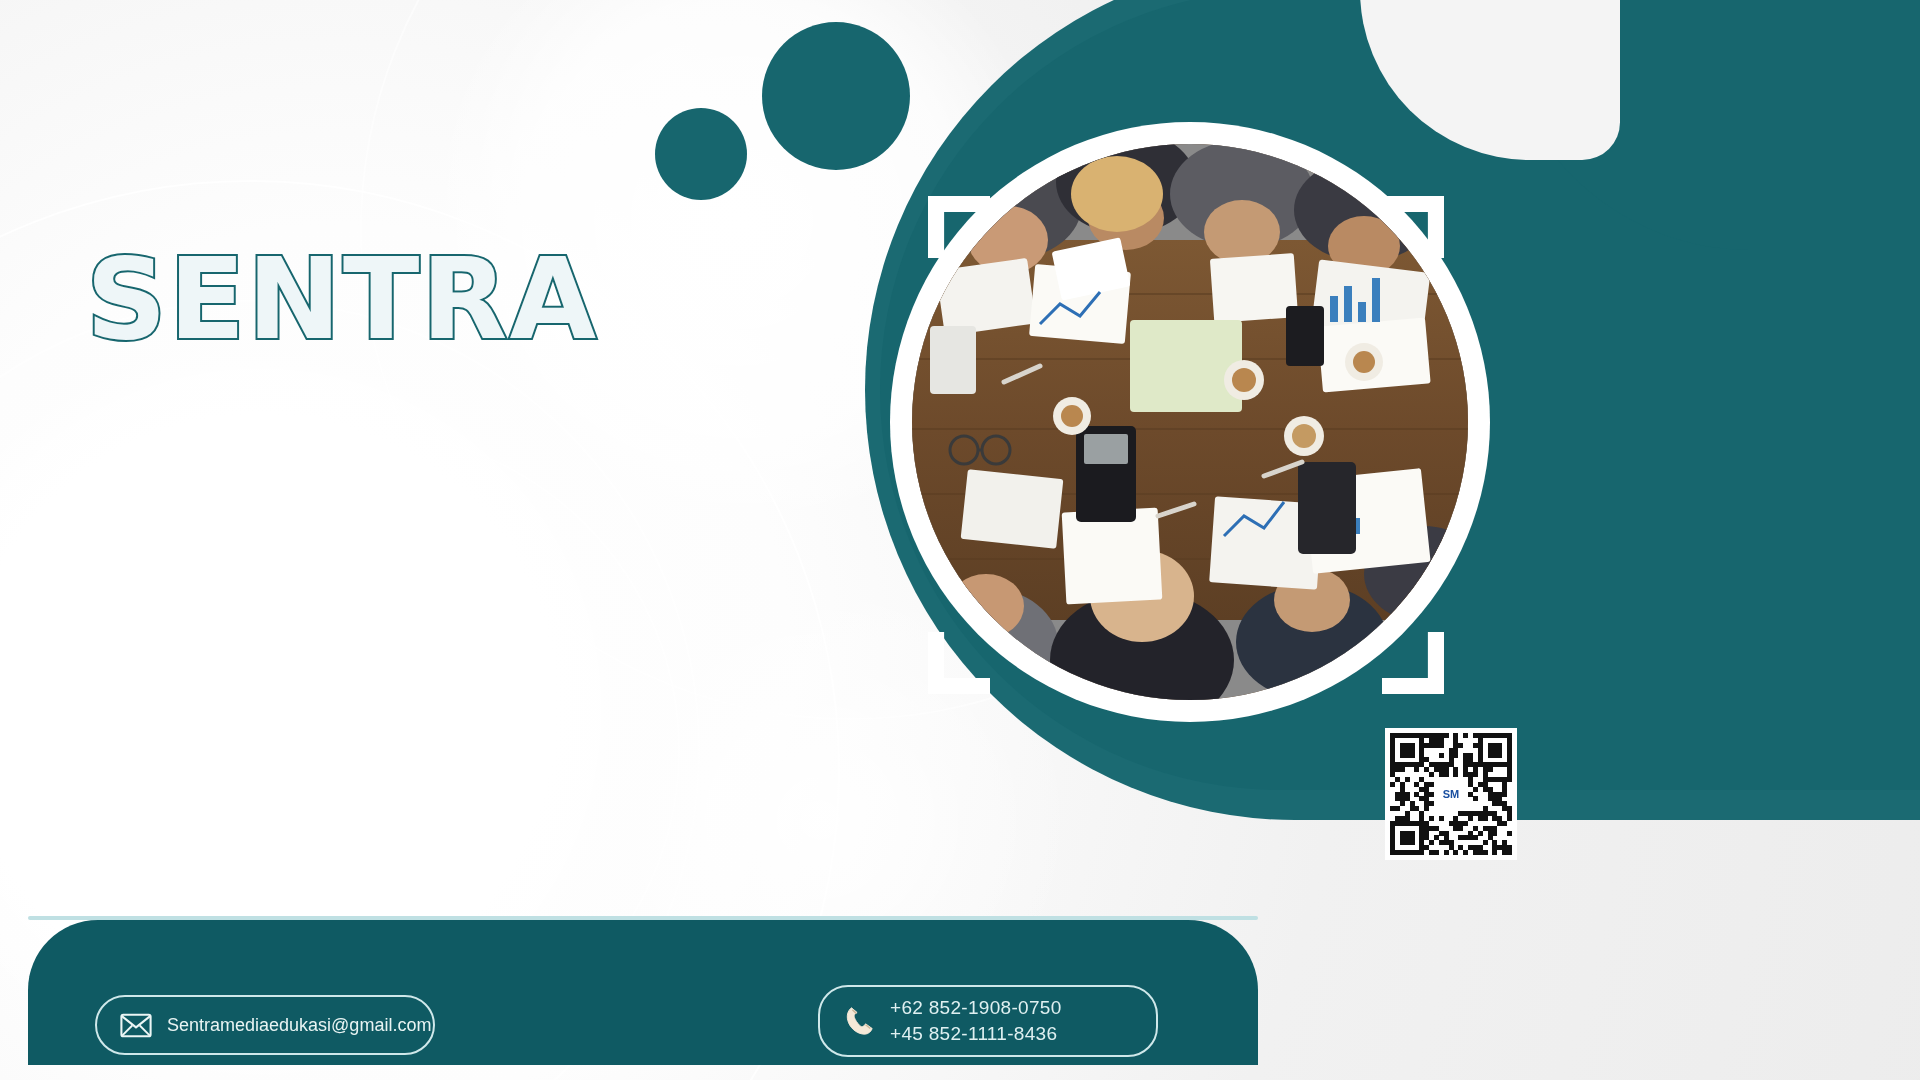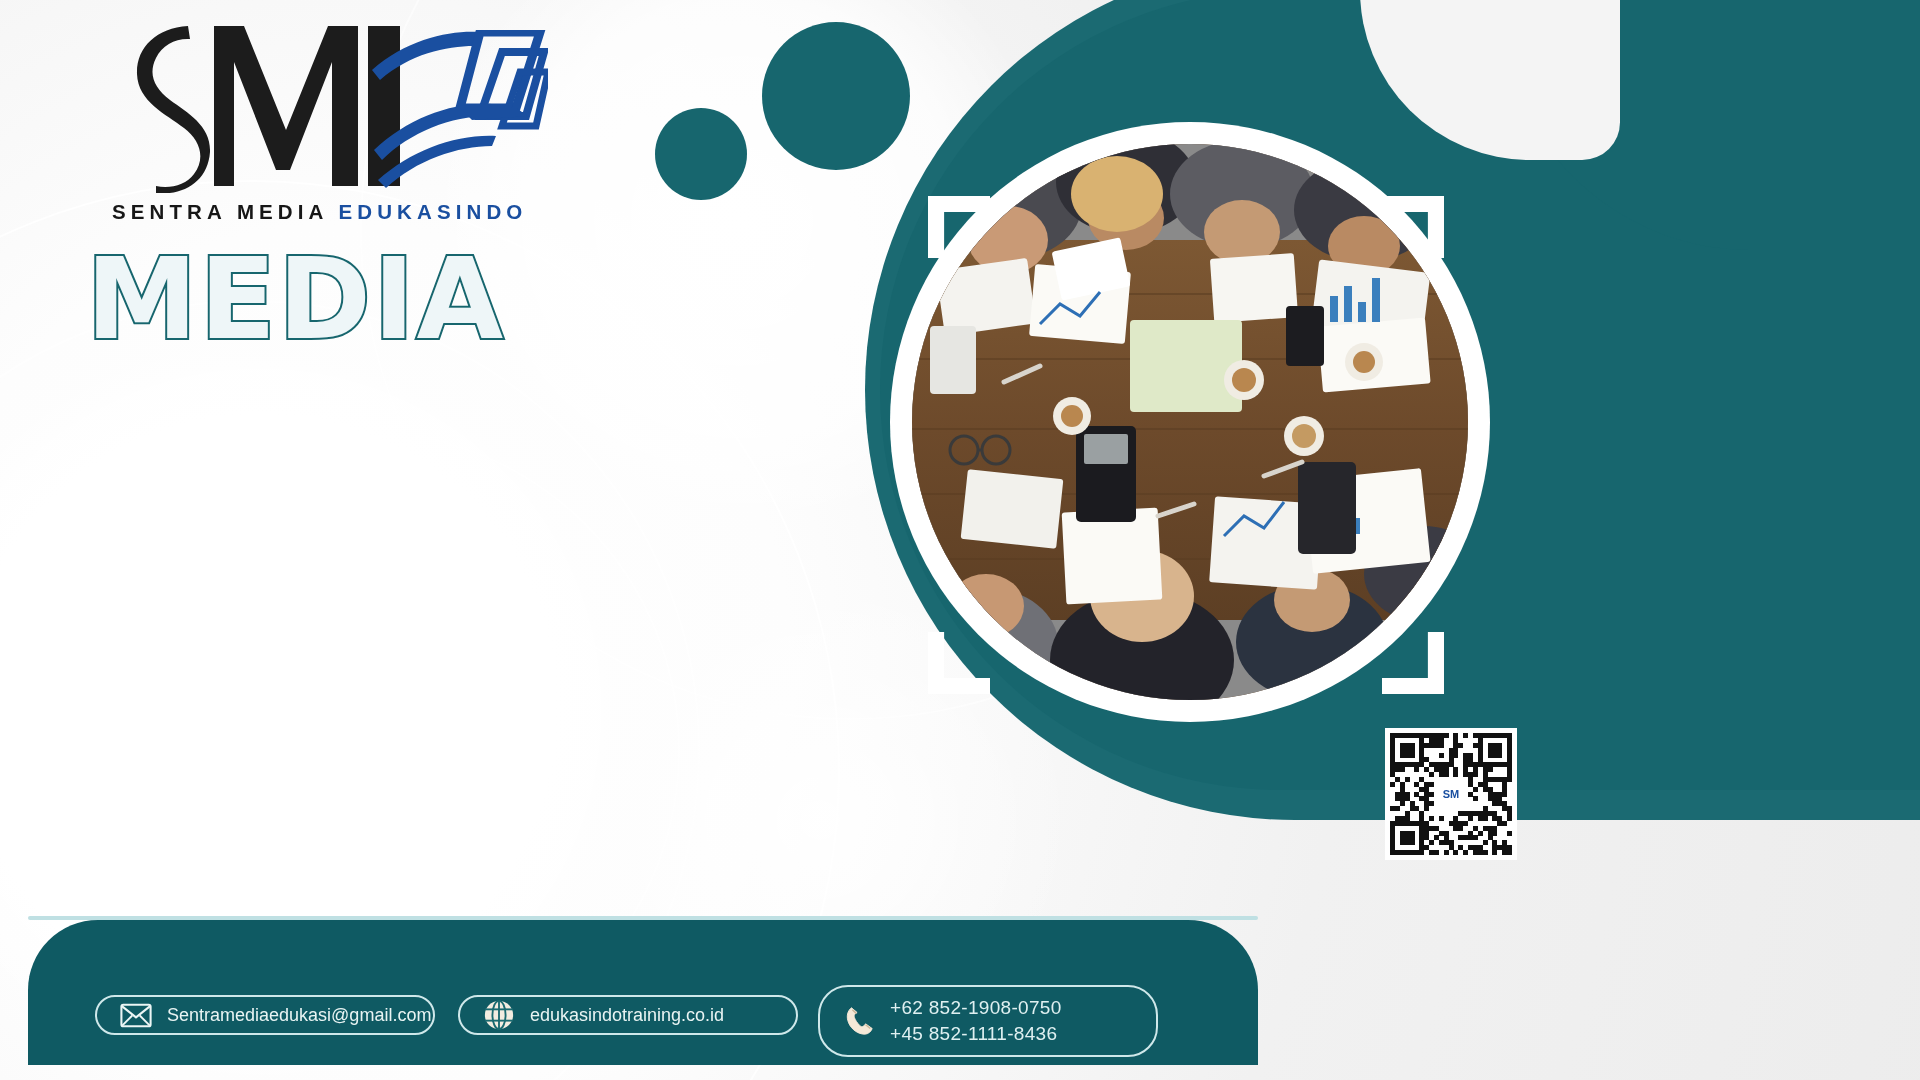--- a/index.html
+++ b/index.html
@@ -99,21 +99,21 @@
   .bracket.bl{left:928px;top:632px;clip-path:polygon(0 0,26% 0,26% 74%,100% 74%,100% 100%,0 100%);}
   .bracket.br{left:1382px;top:632px;clip-path:polygon(74% 0,100% 0,100% 100%,0 100%,0 74%,74% 74%);}
 
   
   .footer{
     position:absolute;left:28px;top:920px;width:1230px;height:145px;
     background:#0f5a63;border-radius:70px 70px 0 0;
   }
   .footer-line{position:absolute;left:28px;top:916px;width:1230px;height:4px;background:#bfe0e3;border-radius:2px;}
   .pill{
-    position:absolute;height:40px;border:2px solid #cfe8ea;border-radius:30px;
+    position:absolute;height:60px;border:2px solid #cfe8ea;border-radius:30px;
     display:flex;align-items:center;gap:14px;padding:0 22px;
   }
   .pill .ic{width:34px;height:34px;flex:0 0 34px;display:flex;align-items:center;justify-content:center;}
   .pill .tx{color:#e9f4f3;font-size:18px;font-family:"Liberation Sans",sans-serif;white-space:nowrap;}
   .pill.email{left:95px;top:995px;width:340px;}
   .pill.web{left:458px;top:995px;width:340px;}
   .pill.phone{left:818px;top:985px;width:340px;height:72px;}
   .phone-nums{display:flex;flex-direction:column;gap:4px;}
   .phone-nums span{color:#dff0f1;font-size:19px;letter-spacing:.3px;}
 
@@ -141,42 +141,23 @@
 
   <div class="right-panel"></div>
   <div class="right-panel-inner"></div>
   <div class="tr-corner"></div>
   <div class="tr-notch"></div>
 
   <div class="dot" style="left:762px;top:22px;width:148px;height:148px;"></div>
   <div class="dot" style="left:655px;top:108px;width:92px;height:92px;"></div>
   <div class="dot" style="left:672px;top:120px;width:0;height:0;"></div>
 
-  <div class="logo-wrap">
-    <svg class="logo-sm" viewBox="0 0 290 175">
-      <path d="M78 8 C46 10 26 30 27 56 C28 84 56 96 74 110 C90 122 96 140 84 156 C76 167 60 171 46 168 L46 175 C74 178 98 163 100 134 C101 108 78 95 60 82 C44 70 38 56 46 40 C52 27 66 20 80 21 Z" fill="#1c1c1c"></path>
-      <path d="M104 8 L134 8 L176 112 L218 8 L248 8 L248 168 L222 168 L222 44 L180 152 L166 152 L124 44 L124 168 L104 168 Z" fill="#1c1c1c"></path>
-      <path d="M258 8 L290 8 L290 168 L258 168 Z" fill="#1c1c1c"></path>
-    </svg>
-    <svg class="logo-book" viewBox="0 0 180 165">
-      <path d="M4 40 C40 8 84 0 112 2 L106 16 C78 16 42 24 12 50 Z" fill="#1a4fa0"></path>
-      <path d="M112 2 L172 2 L148 78 L92 78 Z" fill="none" stroke="#1a4fa0" stroke-width="9"></path>
-      <path d="M134 22 L176 22 L158 86 L112 86 Z" fill="none" stroke="#1a4fa0" stroke-width="8"></path>
-      <path d="M152 42 L180 42 L168 96 L134 96 Z" fill="none" stroke="#1a4fa0" stroke-width="7"></path>
-      <path d="M6 120 C40 88 84 72 124 74 L120 86 C84 86 42 102 14 130 Z" fill="#1a4fa0"></path>
-      <path d="M10 150 C44 120 88 104 128 106 L124 116 C90 116 48 130 18 158 Z" fill="#1a4fa0"></path>
-      <path d="M92 78 L148 78 L160 86 L104 90 Z" fill="#1a4fa0"></path>
-    </svg>
-    <div class="logo-tag">
-      <span class="t1">SENTRA MEDIA </span><span class="t2">EDUKASINDO</span>
-    </div>
-  </div>
 
   <div class="headline">
-    <div class="hl-line l2">MEDIA</div>
+    <div class="hl-line l2">SENTRA</div>
   </div>
 
 
 
   <div class="photo-outer"></div>
   <div class="photo-ring">
     <svg class="photo-img" viewBox="0 0 556 556" preserveAspectRatio="xMidYMid slice">
       <defs>
         <linearGradient id="wood" x1="0" y1="0" x2="0" y2="1">
           <stop offset="0%" stop-color="#7d5833"></stop>
@@ -597,34 +578,20 @@
     <span class="ic">
       <svg viewBox="0 0 34 26" width="32" height="25">
           <rect x="1.5" y="1.5" width="31" height="23" rx="2" fill="none" stroke="#ecf6f5" stroke-width="2.2"></rect>
           <path d="M2 3 L17 15 L32 3" fill="none" stroke="#ecf6f5" stroke-width="2.2"></path>
           <path d="M2 24 L13 13 M32 24 L21 13" fill="none" stroke="#ecf6f5" stroke-width="2"></path>
         </svg>
     </span>
     <span class="tx">Sentramediaedukasi@gmail.com</span>
   </div>
 
-  <div class="pill web">
-    <span class="ic">
-      <svg viewBox="0 0 34 34" width="32" height="32">
-          <circle cx="17" cy="17" r="15" fill="#f3ece0"></circle>
-          <g stroke="#1a6a70" stroke-width="2" fill="none">
-            <ellipse cx="17" cy="17" rx="7" ry="15"></ellipse>
-            <line x1="2" y1="11" x2="32" y2="11"></line>
-            <line x1="2" y1="23" x2="32" y2="23"></line>
-            <line x1="17" y1="2" x2="17" y2="32"></line>
-          </g>
-        </svg>
-    </span>
-    <span class="tx">edukasindotraining.co.id</span>
-  </div>
 
   <div class="pill phone">
     <span class="ic">
       <svg viewBox="0 0 34 34" width="32" height="32">
           <path d="M9 3 C5 6 3 12 6 19 C9 26 16 31 23 31 C27 31 30 28 31 25 L24 20 C22 23 20 24 18 22 C15 19 13 16 12 13 C11 11 13 9 15 8 Z" fill="#f5e9d8" stroke="#f5e9d8" stroke-width="1"></path>
           <path d="M10 5 L14 9 M24 21 L29 25" stroke="#cdb89a" stroke-width="1.6"></path>
         </svg>
     </span>
     <span class="phone-nums">
       <span>+62 852-1908-0750</span>

